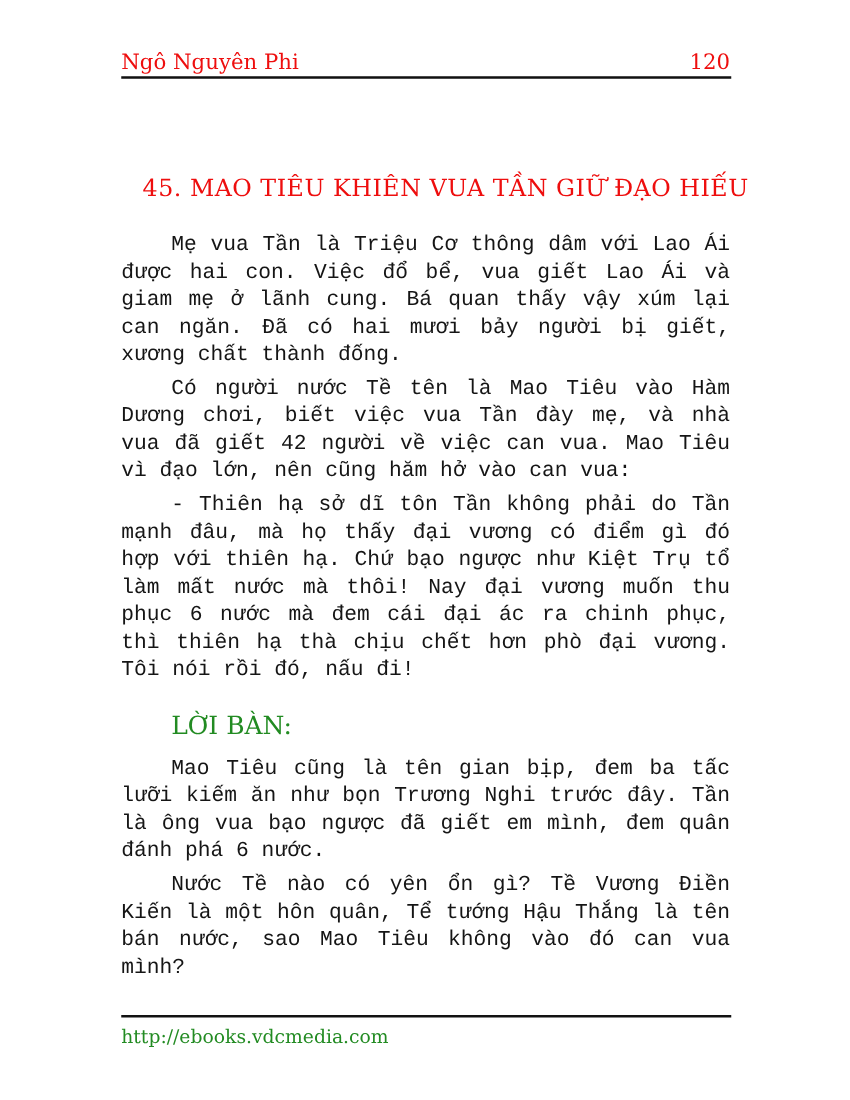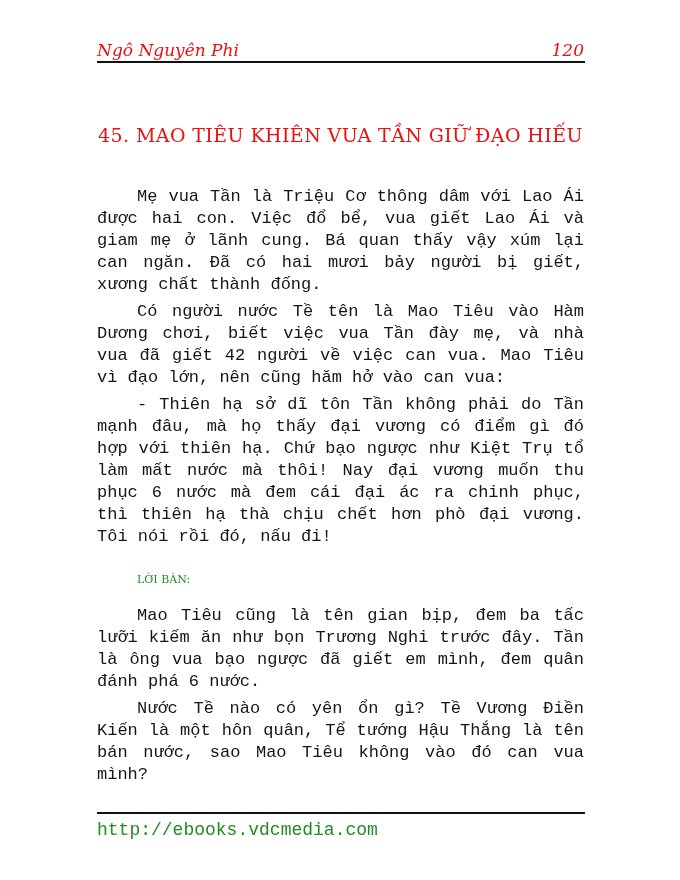--- a/index.html
+++ b/index.html
@@ -18,40 +18,39 @@
     box-sizing: border-box;
   }
   .running-header {
     position: absolute;
     left: 97px;
     width: 487px;
     top: 40px;
     display: flex;
     justify-content: space-between;
     align-items: baseline;
-    font-style: italic;
     font-size: 17px;
     color: #ee0e0e;
   }
   .header-rule {
     position: absolute;
     left: 97px;
     width: 488px;
     top: 61px;
     height: 0;
     border: none;
     border-top: 2.5px solid #111111;
     margin: 0;
   }
   .chapter-title {
     position: absolute;
     left: 97px;
     width: 487px;
     top: 124px;
-    margin: 0;
+    margin: 16px;
     text-align: center;
     font-size: 19px;
     font-weight: normal;
     letter-spacing: 0.4px;
     color: #ee0e0e;
     white-space: nowrap;
   }
   .body-text {
     position: absolute;
     left: 97px;
@@ -64,43 +63,42 @@
     text-align: justify;
   }
   .body-text p {
     margin: 0 0 5px 0;
     text-indent: 40px;
     font-family: Liberation Mono, monospace;
   }
   .section-heading {
     margin: 21px 0 14px 0;
     text-indent: 40px;
-    font-size: 11px;
+    font-size: 20px;
     font-weight: normal;
     color: #228b22;
     line-height: 22px;
   }
   .footer-rule {
     position: absolute;
     left: 97px;
     width: 488px;
     top: 812px;
     height: 0;
     border: none;
     border-top: 2.5px solid #111111;
     margin: 0;
   }
   .footer-url {
     position: absolute;
     left: 97px;
     top: 820px;
-    font-size: 18px;
+    font-size: 15px;
     color: #228b22;
     text-decoration: none;
-    font-family: Liberation Mono, monospace;
   }
 </style>
 </head>
 <body>
 
 <div class="page">
 
   <div class="running-header">
     <span>Ngô Nguyên Phi</span>
     <span>120</span>

